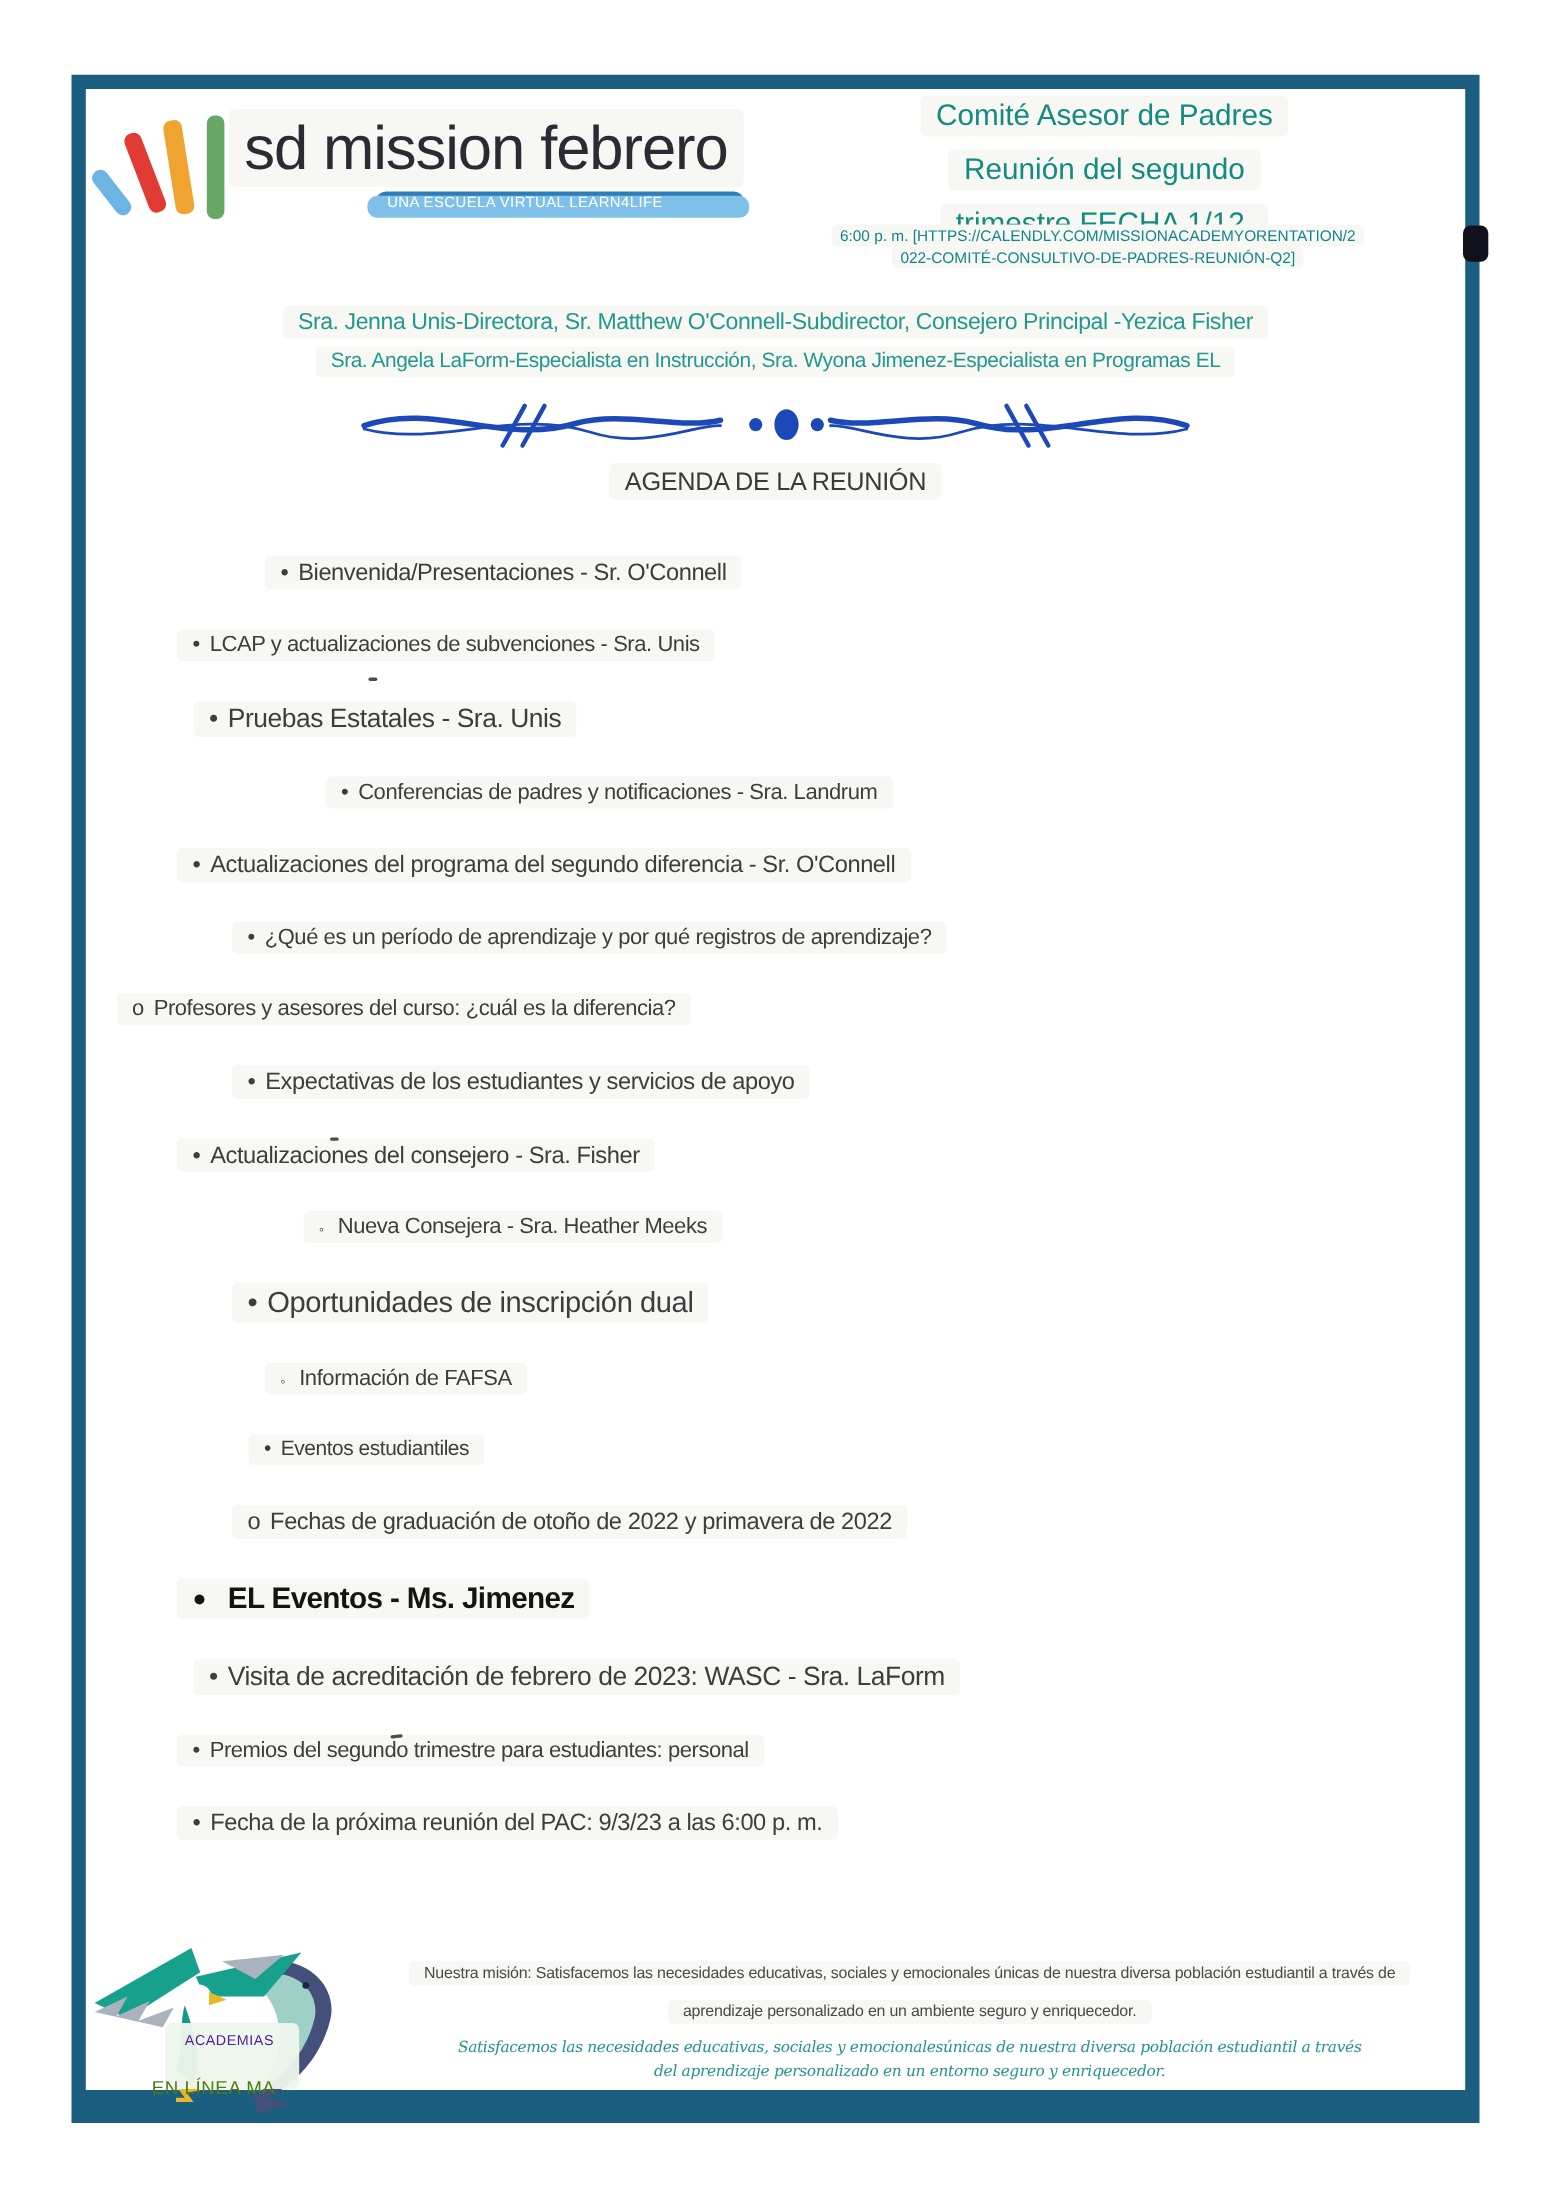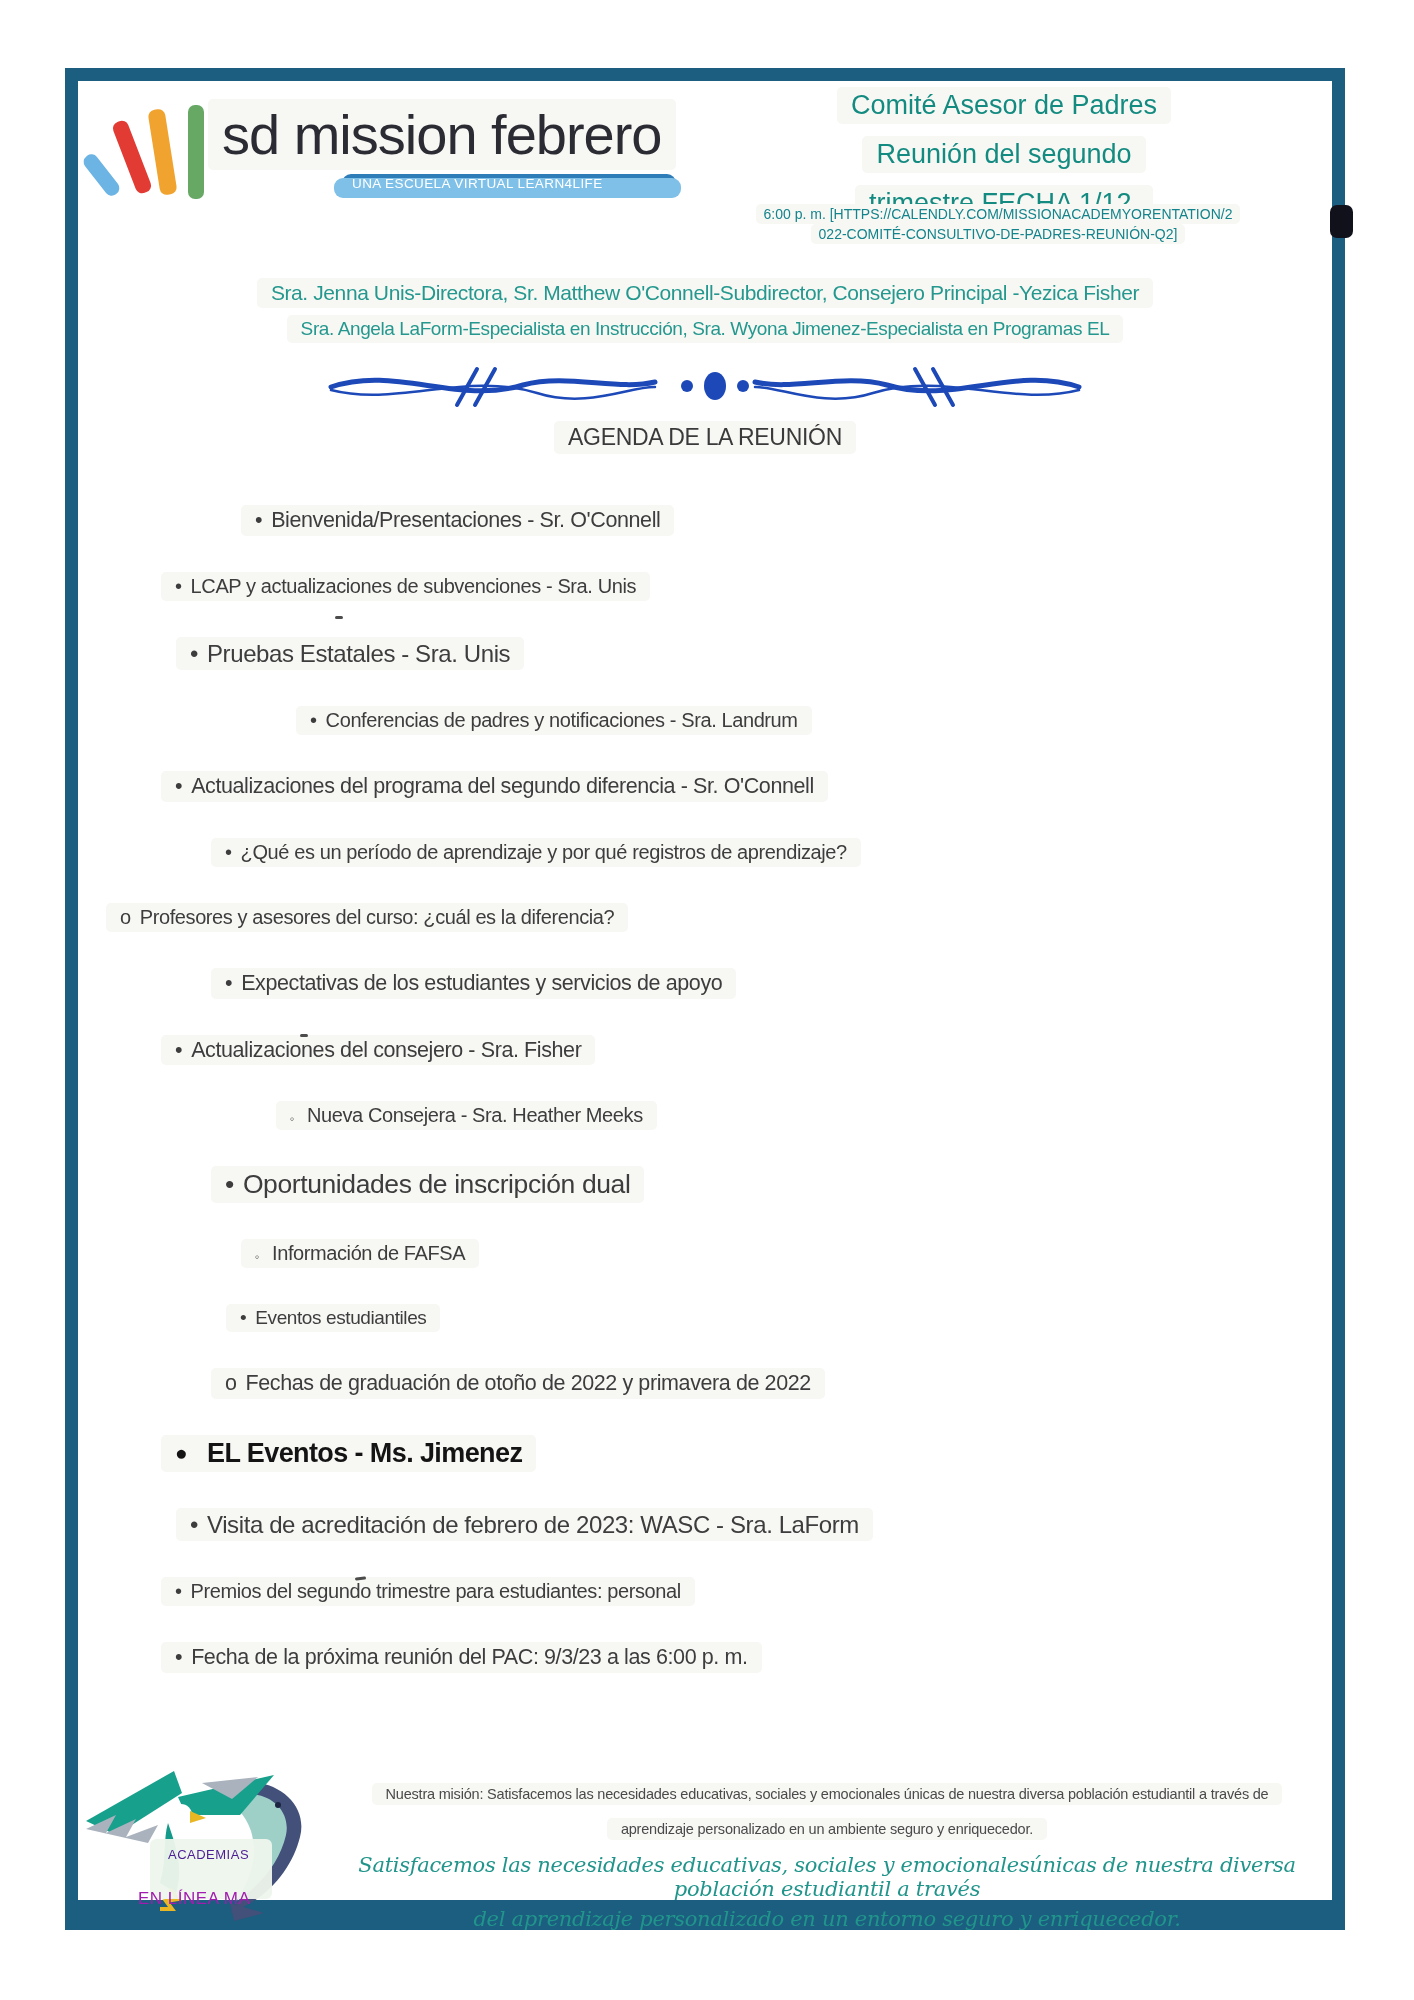--- a/index.html
+++ b/index.html
@@ -51,24 +51,24 @@
   .em-s{font-size:19px;} .em-n{font-size:20px;} .em-m{font-size:21.5px;}
   .em-l{font-size:24px;} .em-xl{font-size:26.5px;}
   .em-b{font-size:27px;font-weight:bold;color:#141414;letter-spacing:-.6px;}
   .em-b .bullet{font-size:21px;margin-right:20px;vertical-align:2px;}
 
   .ink-mark{position:absolute;background:#4c4c4c;border-radius:2px;}
 
   
   .footer-logo{position:absolute;left:4px;top:1682px;width:252px;height:160px;}
   .footer-logo .lbl-1{position:absolute;left:86px;top:84px;font-size:13px;color:#4c1d95;letter-spacing:.5px;}
-  .footer-logo .lbl-2{position:absolute;left:56px;top:126px;font-size:17px;color:#a21caf;letter-spacing:.5px;}
+  .footer-logo .lbl-2{position:absolute;left:56px;top:126px;font-size:17px;color:#4d7c0f;letter-spacing:.5px;}
   .mission{position:absolute;left:252px;right:8px;top:1702px;text-align:center;}
   .mission-1,.mission-2{font-size:14.5px;color:#4a4a4a;letter-spacing:-.2px;margin-bottom:13px;}
-  .mission-script{font-family:"DejaVu Serif",serif;font-style:italic;color:#21958b;font-size:21px;
+  .mission-script{font-family:"DejaVu Serif",serif;font-style:italic;color:#21958b;font-size:14px;
                   letter-spacing:-.3px;margin-bottom:6px;text-align:center;}
 </style>
 </head>
 <body>
 
 <div class="canvas">
   <div class="page">
 
     <div class="logo-bars">
       <div class="bar bar-0" style="background: rgb(108, 180, 228);"></div>

